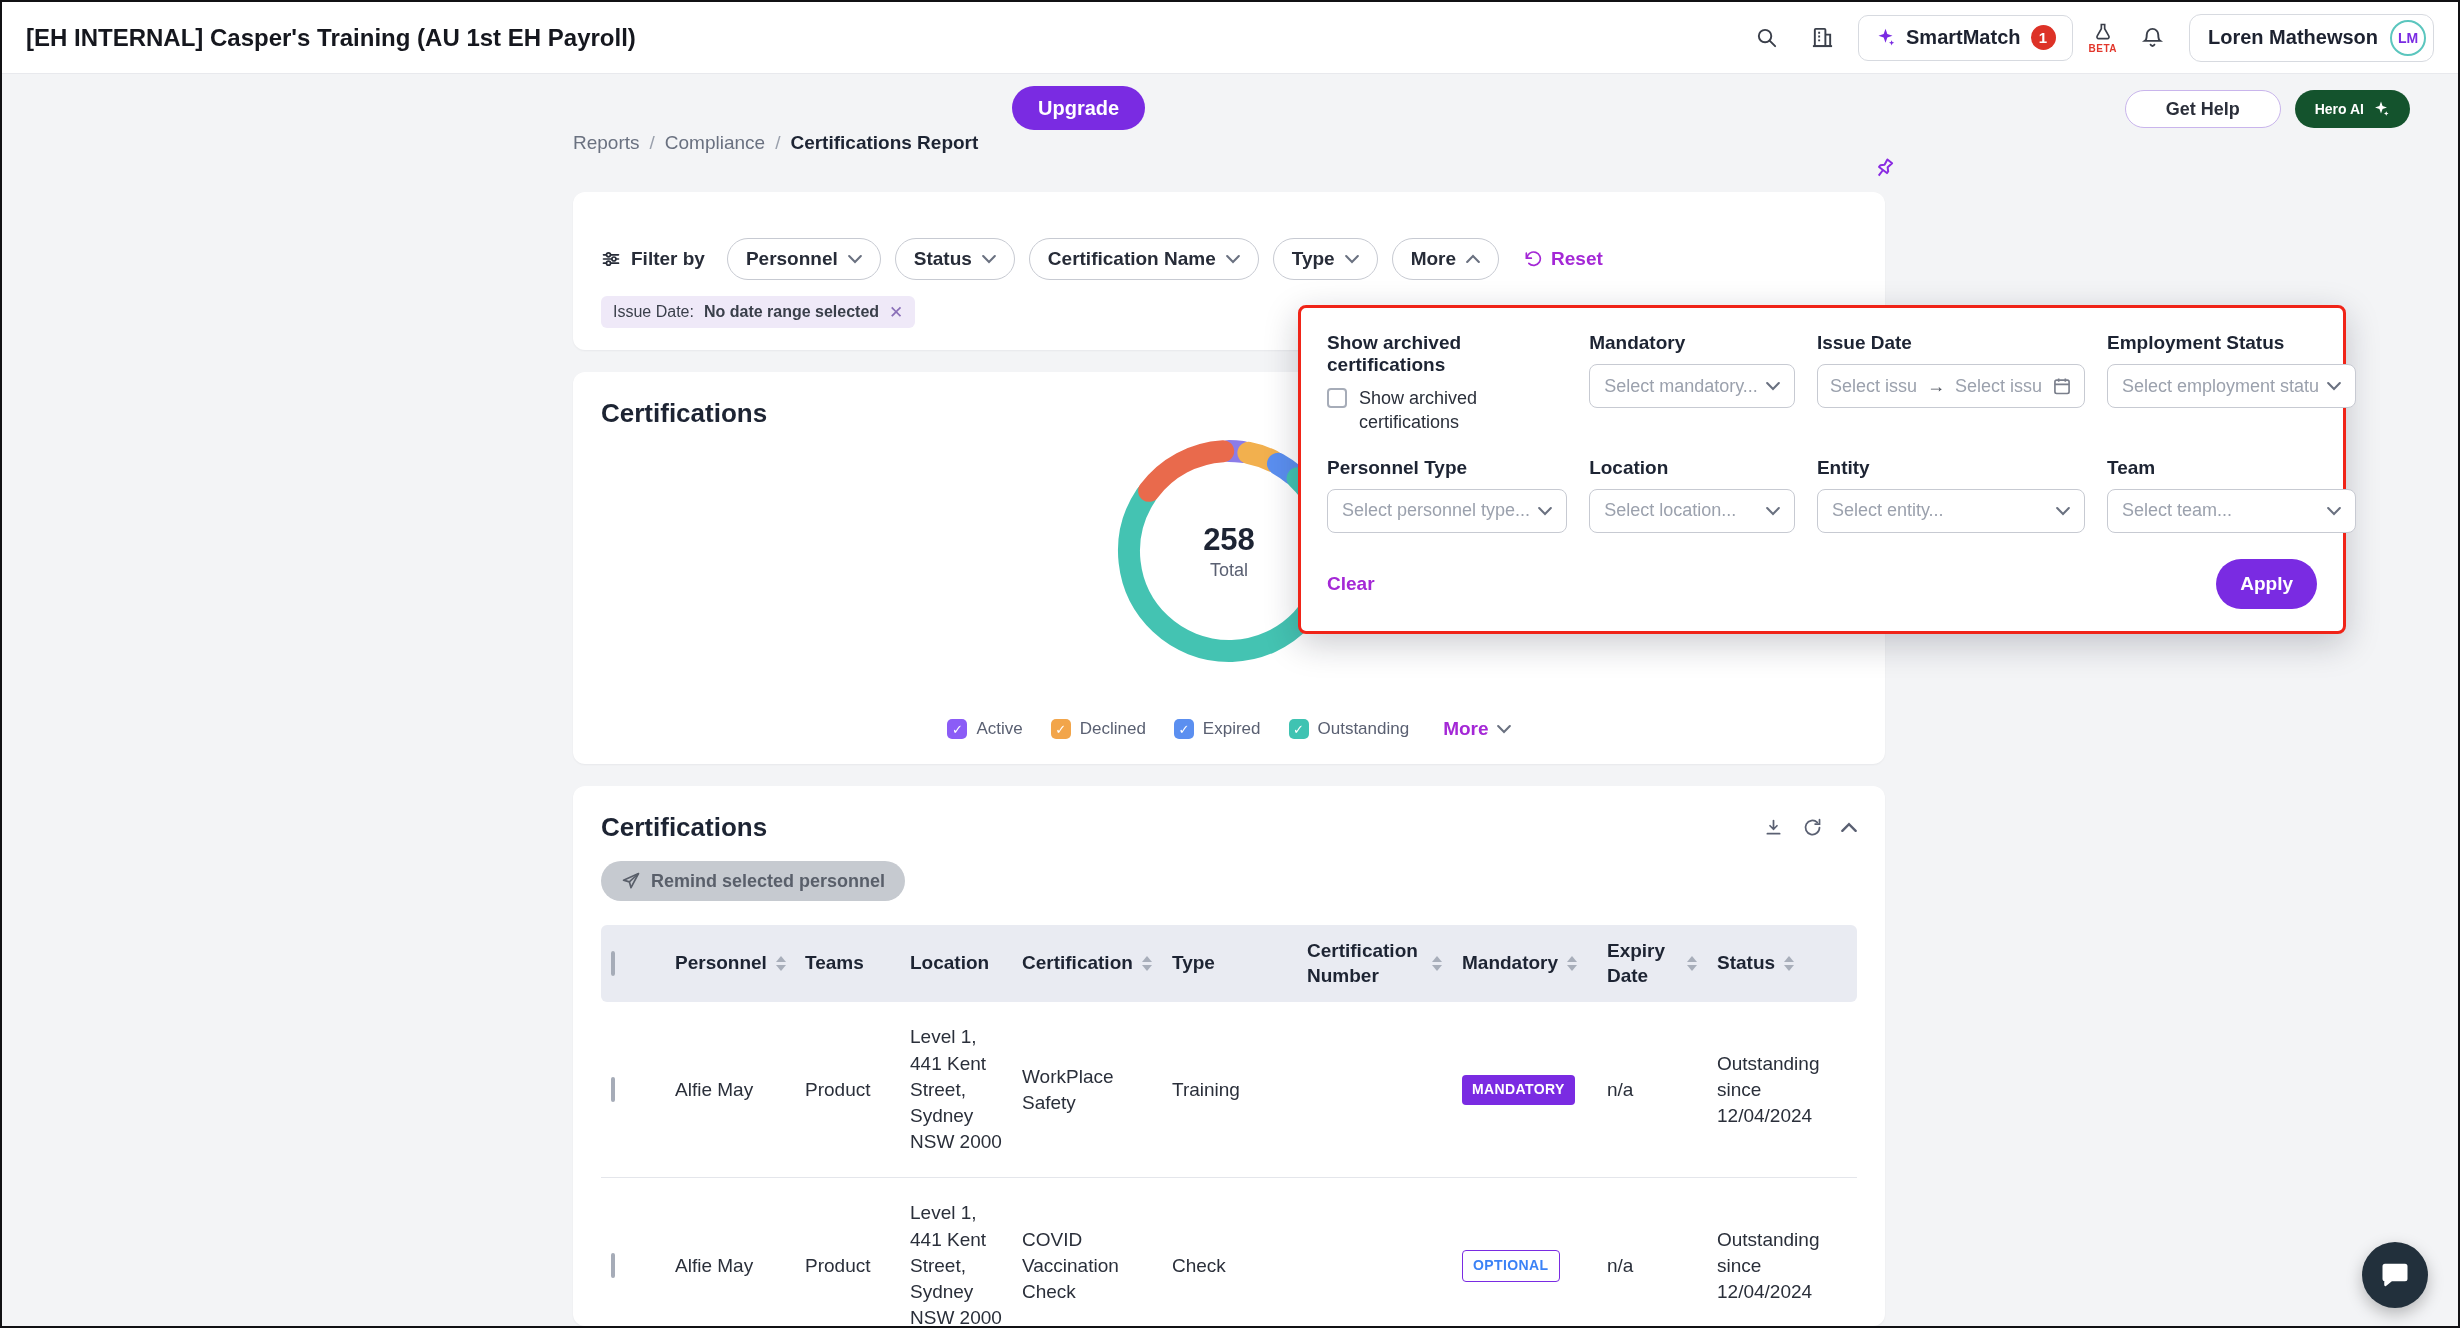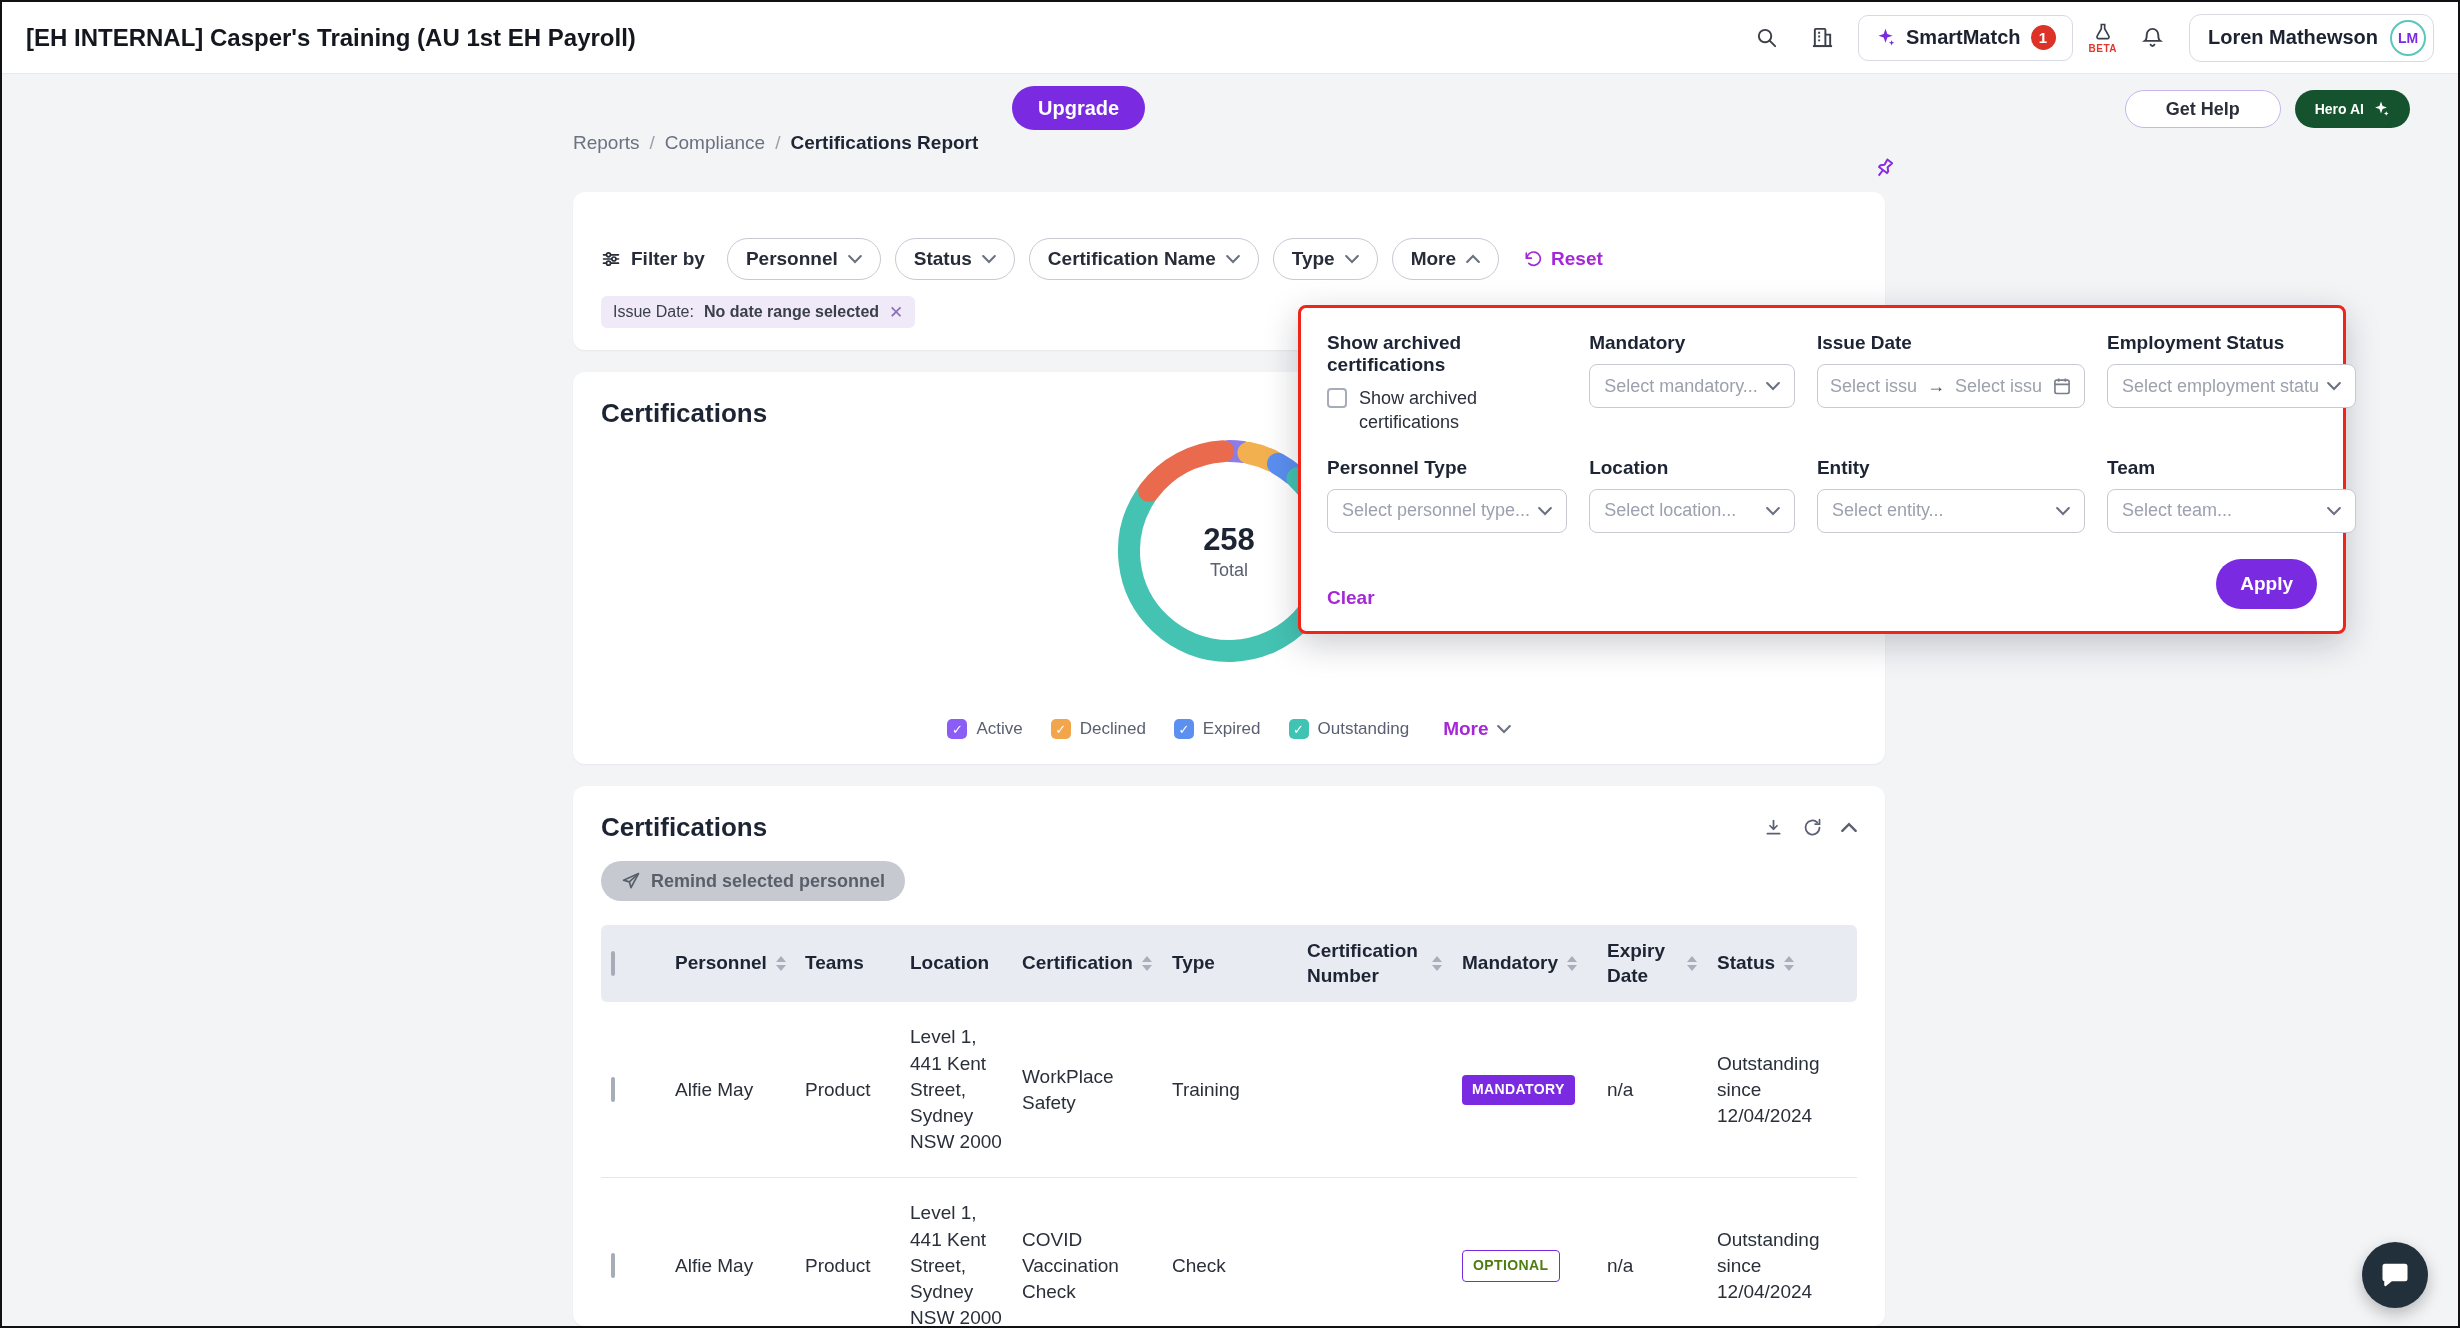--- a/index.html
+++ b/index.html
@@ -58,21 +58,21 @@
   .panel-grid { display:grid; grid-template-columns:repeat(4,1fr); column-gap:22px; row-gap:22px; }
   .field-label { font-size:19px; font-weight:700; color:#1D2433; margin-bottom:10px; }
   .select { display:flex; align-items:center; justify-content:space-between; gap:8px; height:44px; border:1px solid #C7CAD2; border-radius:8px; padding:0 14px; background:#fff; cursor:pointer; overflow:hidden; }
   .ph { font-size:18px; color:#9BA1AD; white-space:nowrap; overflow:hidden; }
   .chev { flex:none; color:#6A7180; }
   .daterange { display:flex; align-items:center; gap:10px; height:44px; border:1px solid #C7CAD2; border-radius:8px; padding:0 12px; background:#fff; cursor:pointer; overflow:hidden; }
   .arrow-glyph { color:#4A4F5A; font-size:18px; flex:none; }
   .cb-row { display:flex; align-items:flex-start; gap:12px; max-width:180px; }
   .cb { flex:none; width:20px; height:20px; border:2px solid #A6ACB8; border-radius:4px; background:#fff; cursor:pointer; margin-top:2px; }
   .cb-text { font-size:18px; color:#2A2F3A; line-height:1.35; }
-  .panel-footer { display:flex; align-items:flex-end; justify-content:space-between; margin-top:26px; }
+  .panel-footer { display:flex; align-items:center; justify-content:space-between; margin-top:26px; }
   .apply-btn { height:50px; padding:0 24px; background:#7A2BE2; color:#fff; border:none; border-radius:999px; font-size:19px; font-weight:700; cursor:pointer; font-family:inherit; }
 
   
   .chart-card { margin-top:22px; position:relative; height:392px; padding:26px 28px; }
   .donut-wrap { position:absolute; left:50%; top:49px; transform:translateX(-50%); width:260px; height:260px; }
   .donut-center { position:absolute; inset:0; display:flex; flex-direction:column; align-items:center; justify-content:center; gap:2px; pointer-events:none; }
   .donut-total { font-size:31px; font-weight:700; color:#1D2433; }
   .donut-total-label { font-size:18px; color:#5A6072; }
   .legend-row { position:absolute; left:0; right:0; bottom:24px; display:flex; align-items:center; justify-content:center; gap:28px; }
   .legend-item { display:flex; align-items:center; gap:9px; cursor:pointer; }
@@ -93,21 +93,21 @@
   thead th:last-child { border-radius:0 6px 6px 0; }
   .th-flex { display:flex; align-items:center; }
   .th-label { line-height:1.3; }
   .sorter { display:inline-flex; flex-direction:column; gap:3px; margin-left:9px; flex:none; cursor:pointer; }
   .sorter i { width:0; height:0; border-left:5px solid transparent; border-right:5px solid transparent; display:block; }
   .sorter .up { border-bottom:6px solid #A8AEBA; }
   .sorter .dn { border-top:6px solid #A8AEBA; }
   tbody td { font-size:19px; color:#2A2F3A; padding:22px 10px; border-bottom:1px solid #E4E6EB; vertical-align:middle; line-height:1.38; }
   .badge { display:inline-block; font-size:14px; font-weight:700; letter-spacing:.4px; padding:5px 10px; border-radius:4px; }
   .badge.solid { background:#7A2BE2; color:#fff; }
-  .badge.outline { background:#fff; color:#4d7c0f; border:1.5px solid #7A2BE2; }
+  .badge.outline { background:#fff; color:#3b82f6; border:1.5px solid #7A2BE2; }
 
   
   .chat-fab { position:absolute; right:30px; bottom:20px; width:66px; height:66px; border-radius:50%; background:#22303C; border:none; cursor:pointer; display:flex; align-items:center; justify-content:center; box-shadow:0 6px 16px rgba(0,0,0,.25); }
 </style>
 </head>
 <body>
 
 <div class="page">
 
   <header class="topbar">

